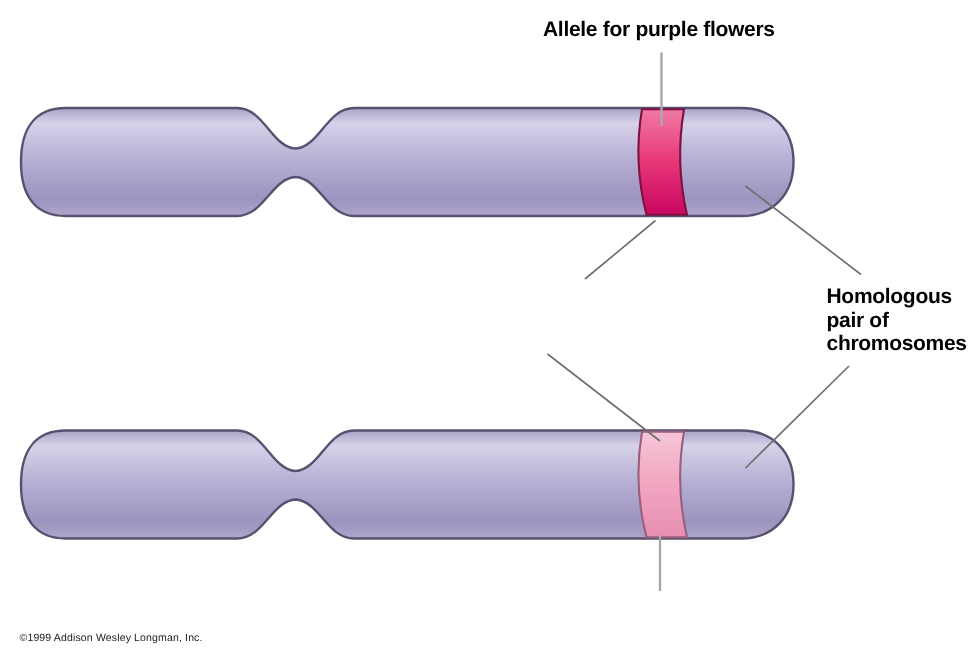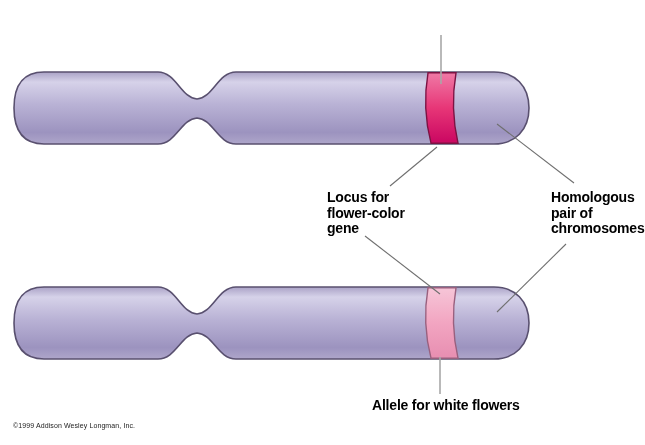--- a/index.html
+++ b/index.html
@@ -103,25 +103,22 @@
     <path fill="url(#grad-wband)" stroke-width="1.4" style="stroke: var(--white_allele_band_outline)" d="M 428,287.8 L 456,287.8 Q 450,323 458,358.2 L 431,358.2 Q 422,323 428,287.8 Z"></path>
 
     <line class="leader-vertical" x1="441" y1="35" x2="441" y2="84"></line>
     <line class="leader-diagonal" x1="437" y1="147" x2="390" y2="186"></line>
     <line class="leader-diagonal" x1="365" y1="236" x2="440" y2="294"></line>
     <line class="leader-diagonal" x1="497" y1="124" x2="574" y2="183"></line>
     <line class="leader-diagonal" x1="566" y1="244" x2="497" y2="312"></line>
     <line class="leader-vertical" x1="440" y1="357" x2="440" y2="394"></line>
   </svg>
 
+  <div class="label label-allele-purple">Allele for purple flowers</div>
 
-  <div class="label label-locus">Locus for
-flower-color
-gene</div>
 
   <div class="label label-homologous">Homologous
 pair of
 chromosomes</div>
 
-  <div class="label label-allele-white">Allele for white flowers</div>
 
   <div class="copyright">©1999 Addison Wesley Longman, Inc.</div>
 </div>
 
 </body></html>

